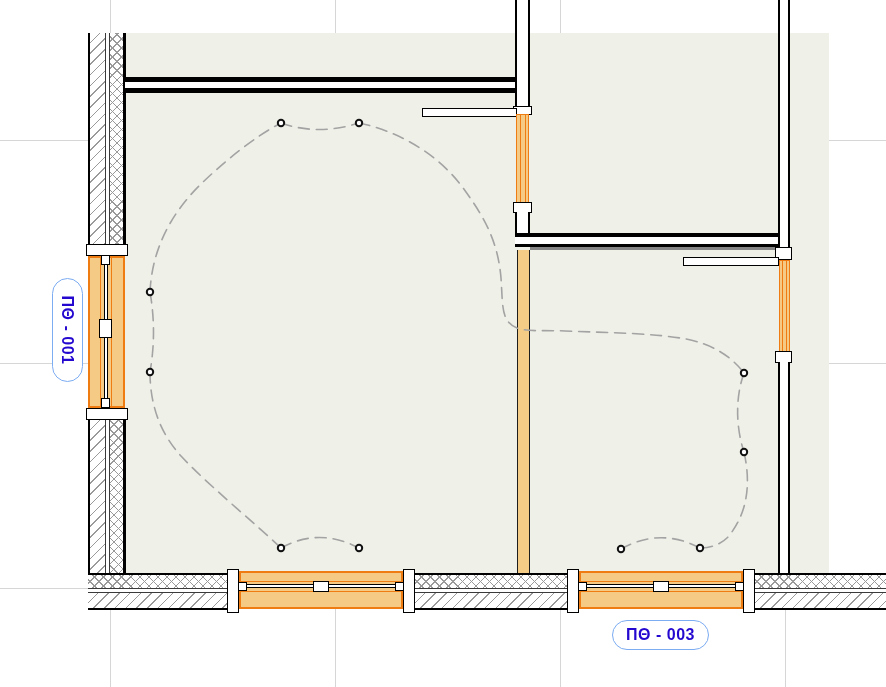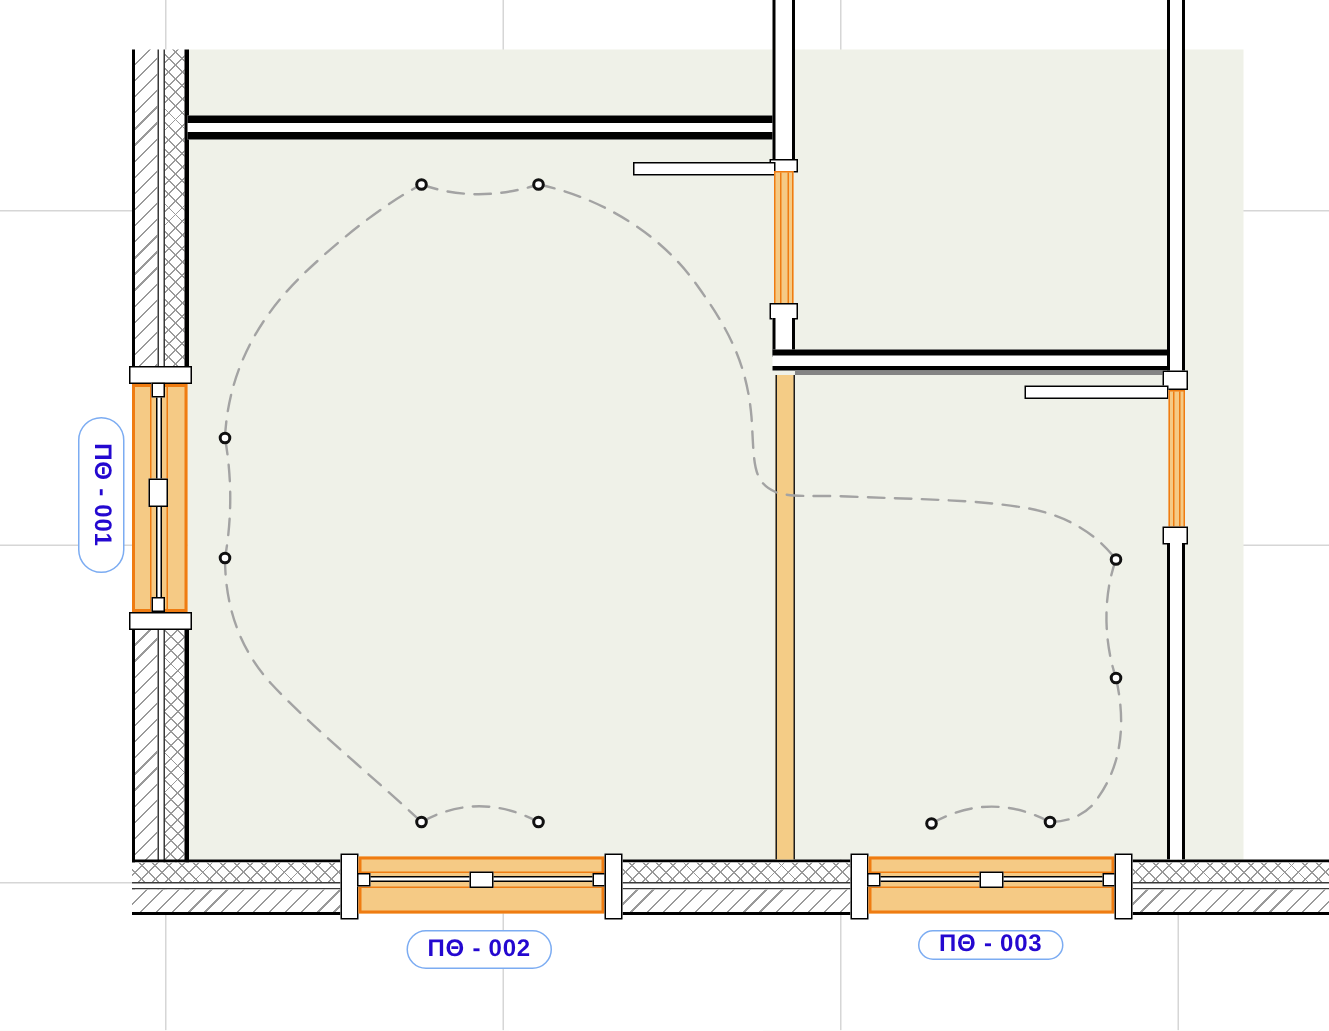--- a/index.html
+++ b/index.html
@@ -186,20 +186,17 @@
       <circle cx="359" cy="548" r="3.2" class="fixture"></circle>
       <circle cx="744" cy="373" r="3.2" class="fixture"></circle>
       <circle cx="744" cy="452" r="3.2" class="fixture"></circle>
       <circle cx="700" cy="548" r="3.2" class="fixture"></circle>
       <circle cx="621" cy="549" r="3.2" class="fixture"></circle>
     </svg>
 
   <div class="tag tagv" style="left:52px;top:278px;width:31px;height:104px;">
     <span>ПΘ - 001</span>
   </div>
-  <div class="tag" style="left:271px;top:620px;width:97px;height:26px;">
-    <span>ПΘ - 002</span>
-  </div>
-  <div class="tag" style="left:612px;top:620px;width:97px;height:20px;">
+  <div class="tag" style="left:612px;top:620px;width:97px;height:30px;">
     <span>ПΘ - 003</span>
   </div>
 
 </div>
 
 </body></html>

